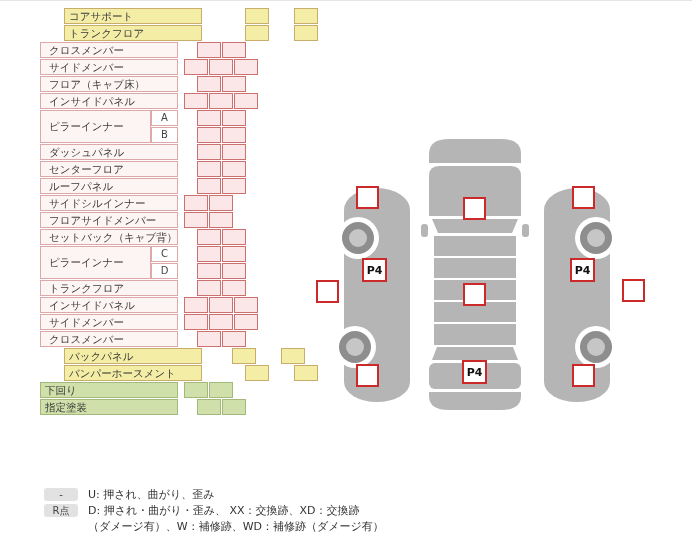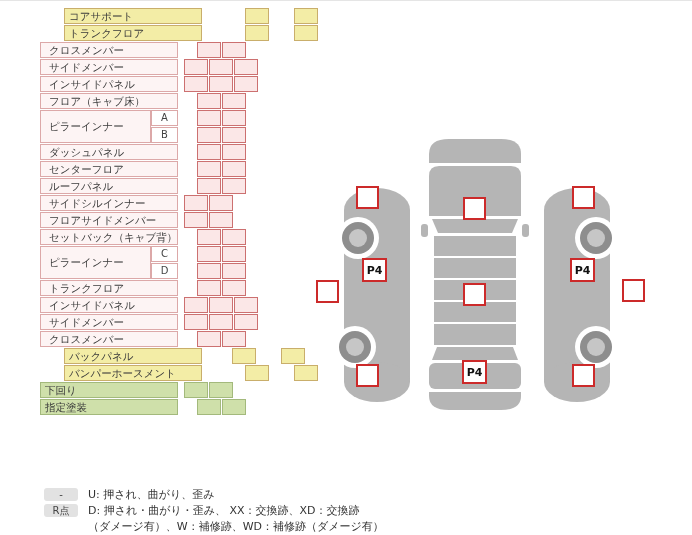--- a/index.html
+++ b/index.html
@@ -87,30 +87,30 @@
     </div>
     <div class="prow">
       <div class="plabel pink">サイドメンバー</div>
       <div class="cells off0">
         <div class="cell pink"></div>
         <div class="cell pink"></div>
         <div class="cell pink"></div>
       </div>
     </div>
     <div class="prow">
+      <div class="plabel pink">フロア（キャブ床）</div>
+      <div class="cells off1">
+        <div class="cell pink"></div>
+        <div class="cell pink"></div>
+      </div>
+    </div>
+    <div class="prow">
       <div class="plabel pink">インサイドパネル</div>
       <div class="cells off0">
         <div class="cell pink"></div>
-        <div class="cell pink"></div>
-        <div class="cell pink"></div>
-      </div>
-    </div>
-    <div class="prow">
-      <div class="plabel pink">フロア（キャブ床）</div>
-      <div class="cells off1">
         <div class="cell pink"></div>
         <div class="cell pink"></div>
       </div>
     </div>
     <div class="prow group">
       <div class="plabel tall pink">ピラーインナー</div>
       <div class="gcol">
         <div class="gline">
           <div class="psub">A</div>
           <div class="cells off1">

